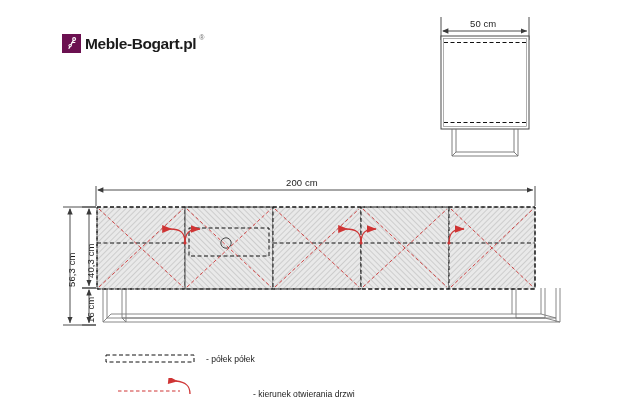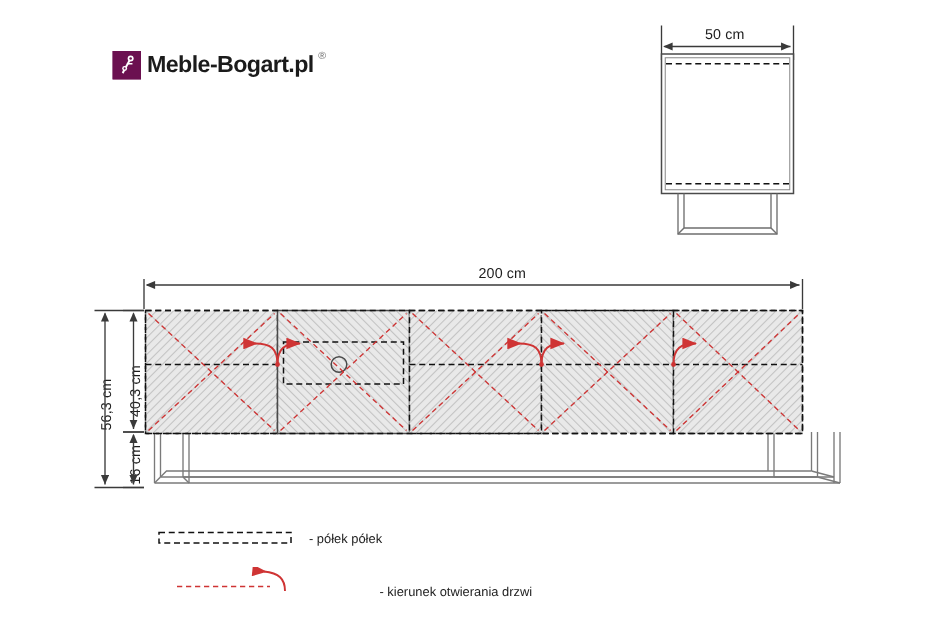--- a/index.html
+++ b/index.html
@@ -7,21 +7,21 @@
   body{
     width:620px;height:413px;
     background:#ffffff;
     font-family:"Liberation Sans", sans-serif;
     overflow:hidden;
     position:relative;
   }
   #stage{position:absolute;left:0;top:0;width:620px;height:413px;}
 
   
-  .brand{position:absolute;left:62px;top:34px;display:flex;align-items:center;gap:4px;margin-left:13px;}
+  .brand{position:absolute;left:62px;top:34px;display:flex;align-items:center;gap:4px;}
   .brand-mark{
     width:19px;height:19px;background:#6b1050;
     display:flex;align-items:center;justify-content:center;
     position:relative;flex:0 0 auto;
   }
   .brand-mark svg{display:block;}
   .brand-text{
     font-size:15.5px;font-weight:bold;color:#1b1b1b;
     letter-spacing:-0.4px;line-height:19px;white-space:nowrap;
   }
@@ -113,21 +113,21 @@
     </g>
 
     <g fill="none" stroke="#6f6f6f" stroke-width="0.9">
       <path d="M452 129 L452 156 L518 156 L518 129"></path>
       <path d="M456 129 L456 152 L514 152 L514 129"></path>
       <line x1="452" y1="156" x2="456" y2="152"></line>
       <line x1="518" y1="156" x2="514" y2="152"></line>
     </g>
   </svg>
 
-  <div class="dim" style="left:319px;top:177px;">200 cm</div>
+  <div class="dim" style="left:286px;top:177px;">200 cm</div>
   <div class="dim vert" style="left:66px;top:287px;">56,3 cm</div>
   <div class="dim vert" style="left:85px;top:278px;">40,3 cm</div>
   <div class="dim vert" style="left:85px;top:323px;">16 cm</div>
 
   <svg class="vec" width="620" height="413">
 
     <g stroke="#3a3a3a" stroke-width="0.9">
       <line x1="96" y1="186" x2="96" y2="206"></line>
       <line x1="535" y1="186" x2="535" y2="206"></line>
       <line x1="98" y1="190" x2="533" y2="190" marker-start="url(#arrL)" marker-end="url(#arrR)"></line>

